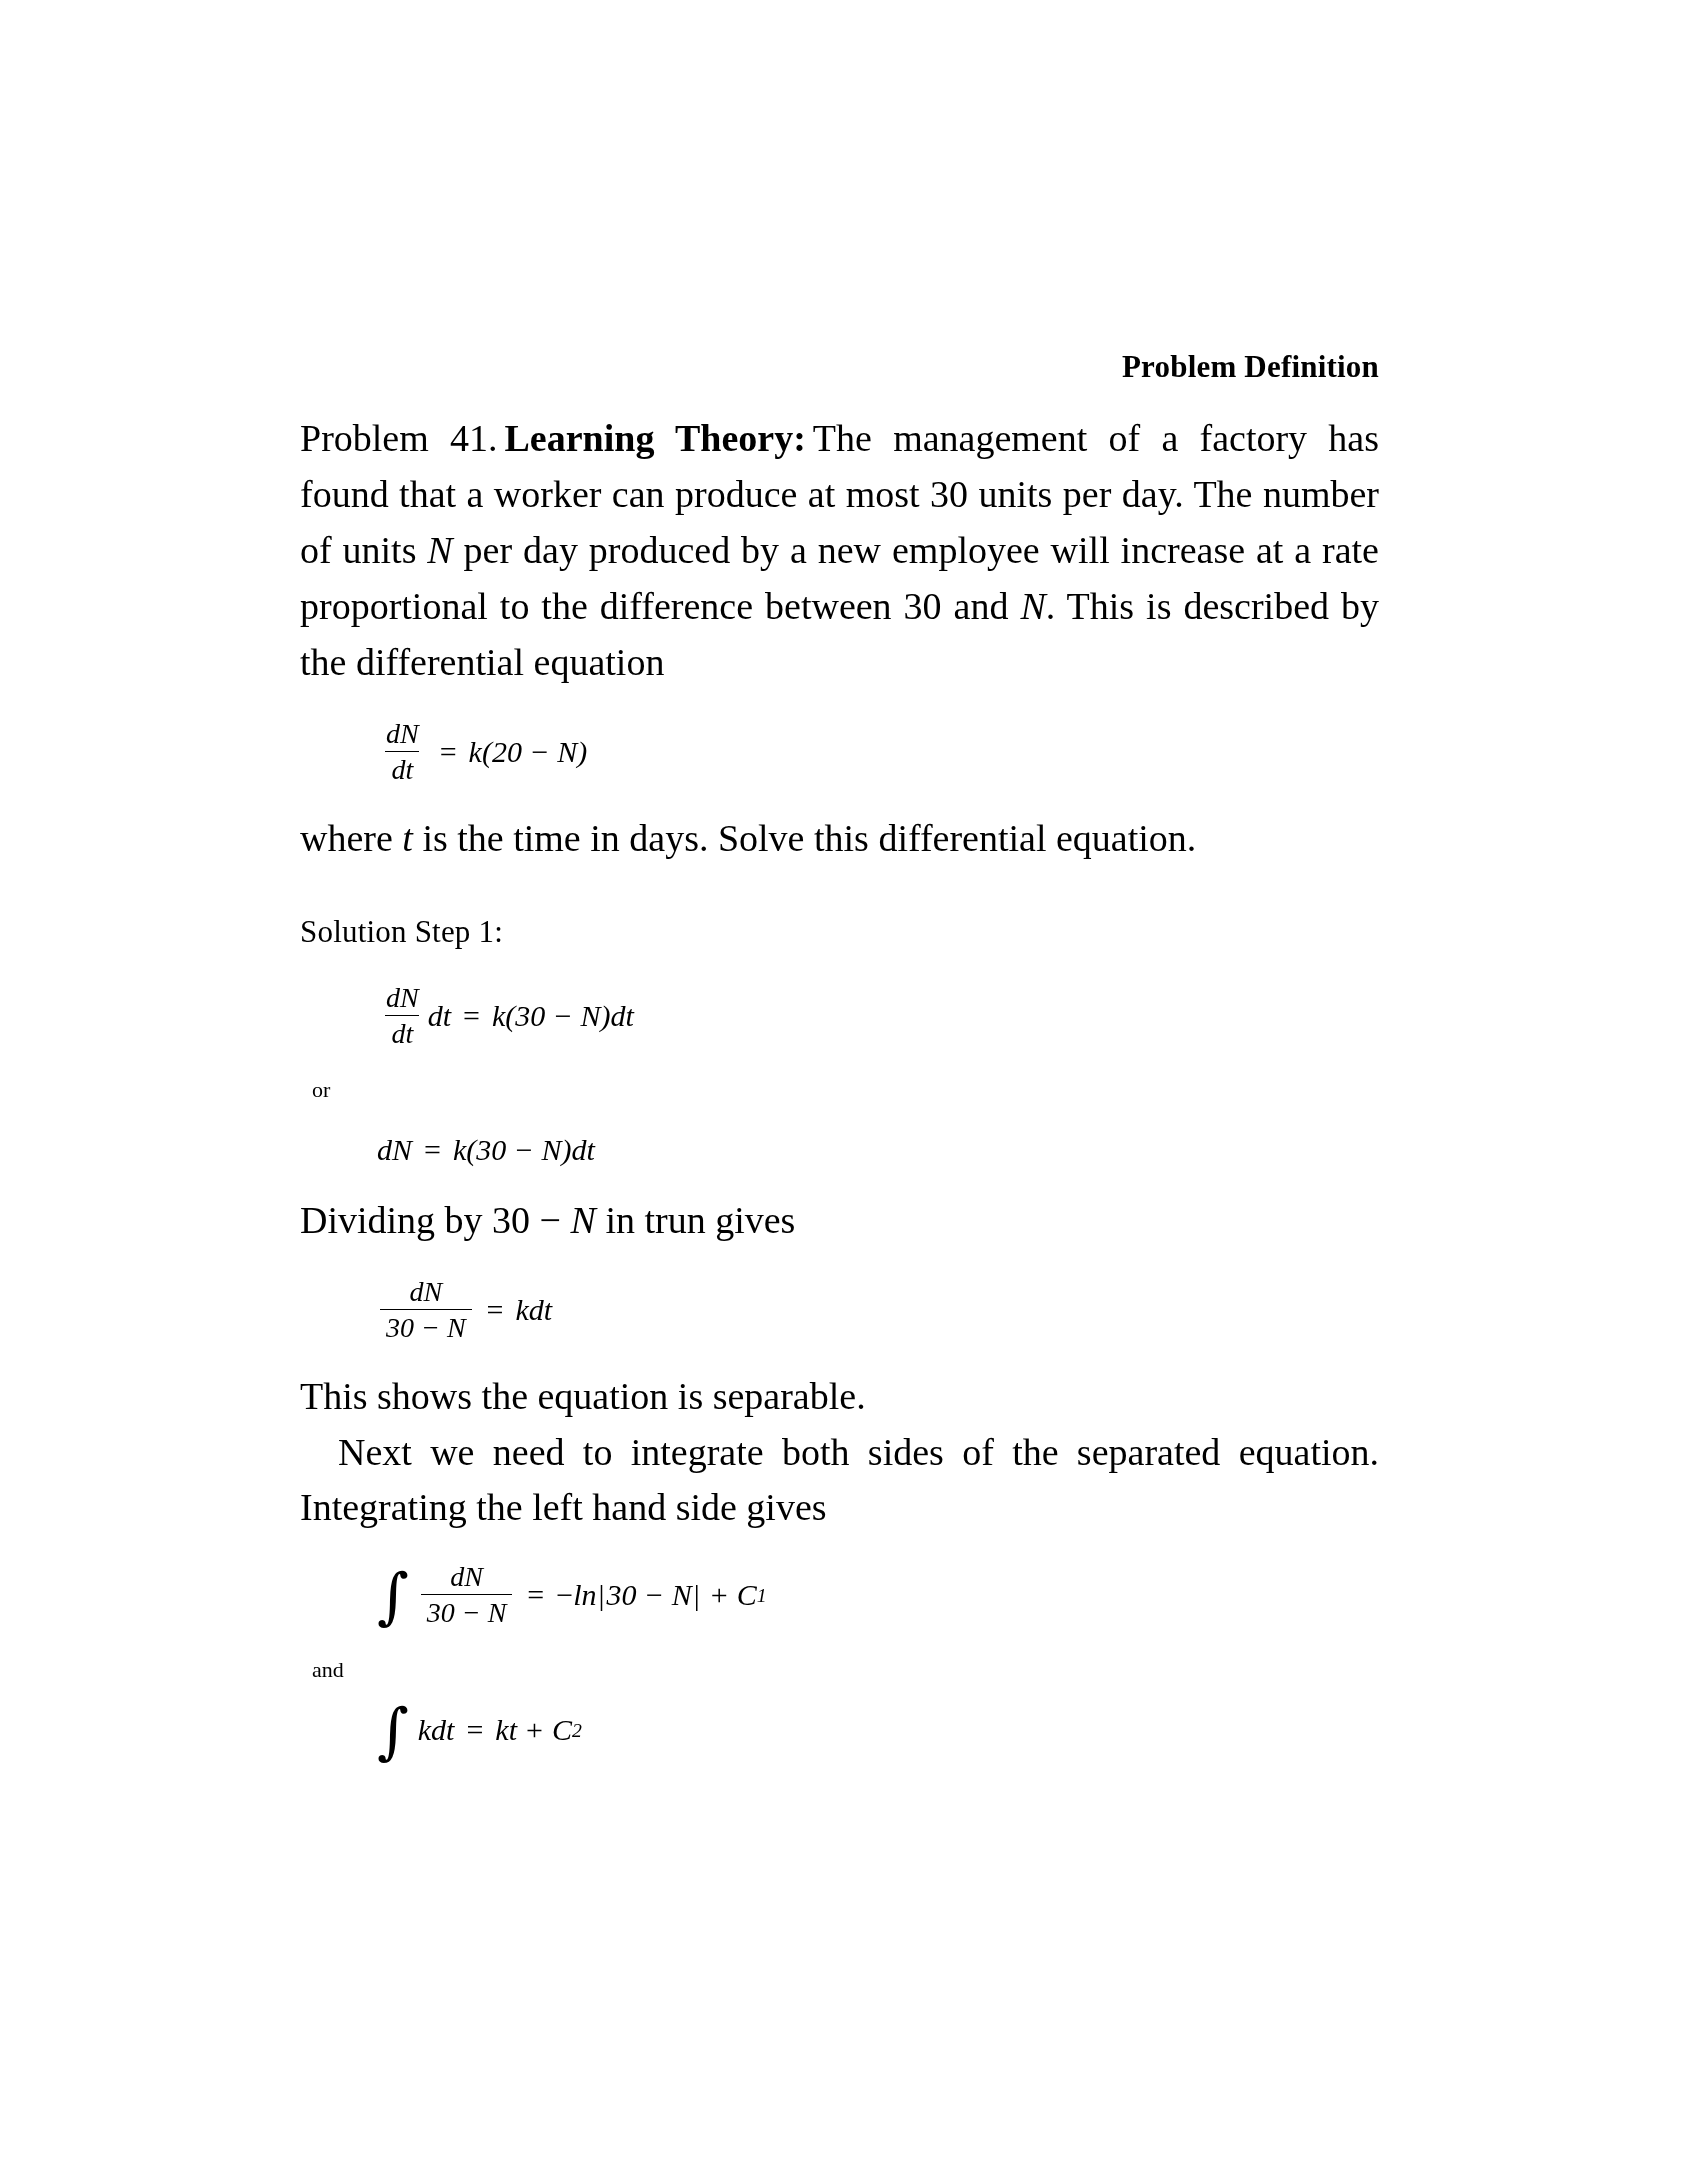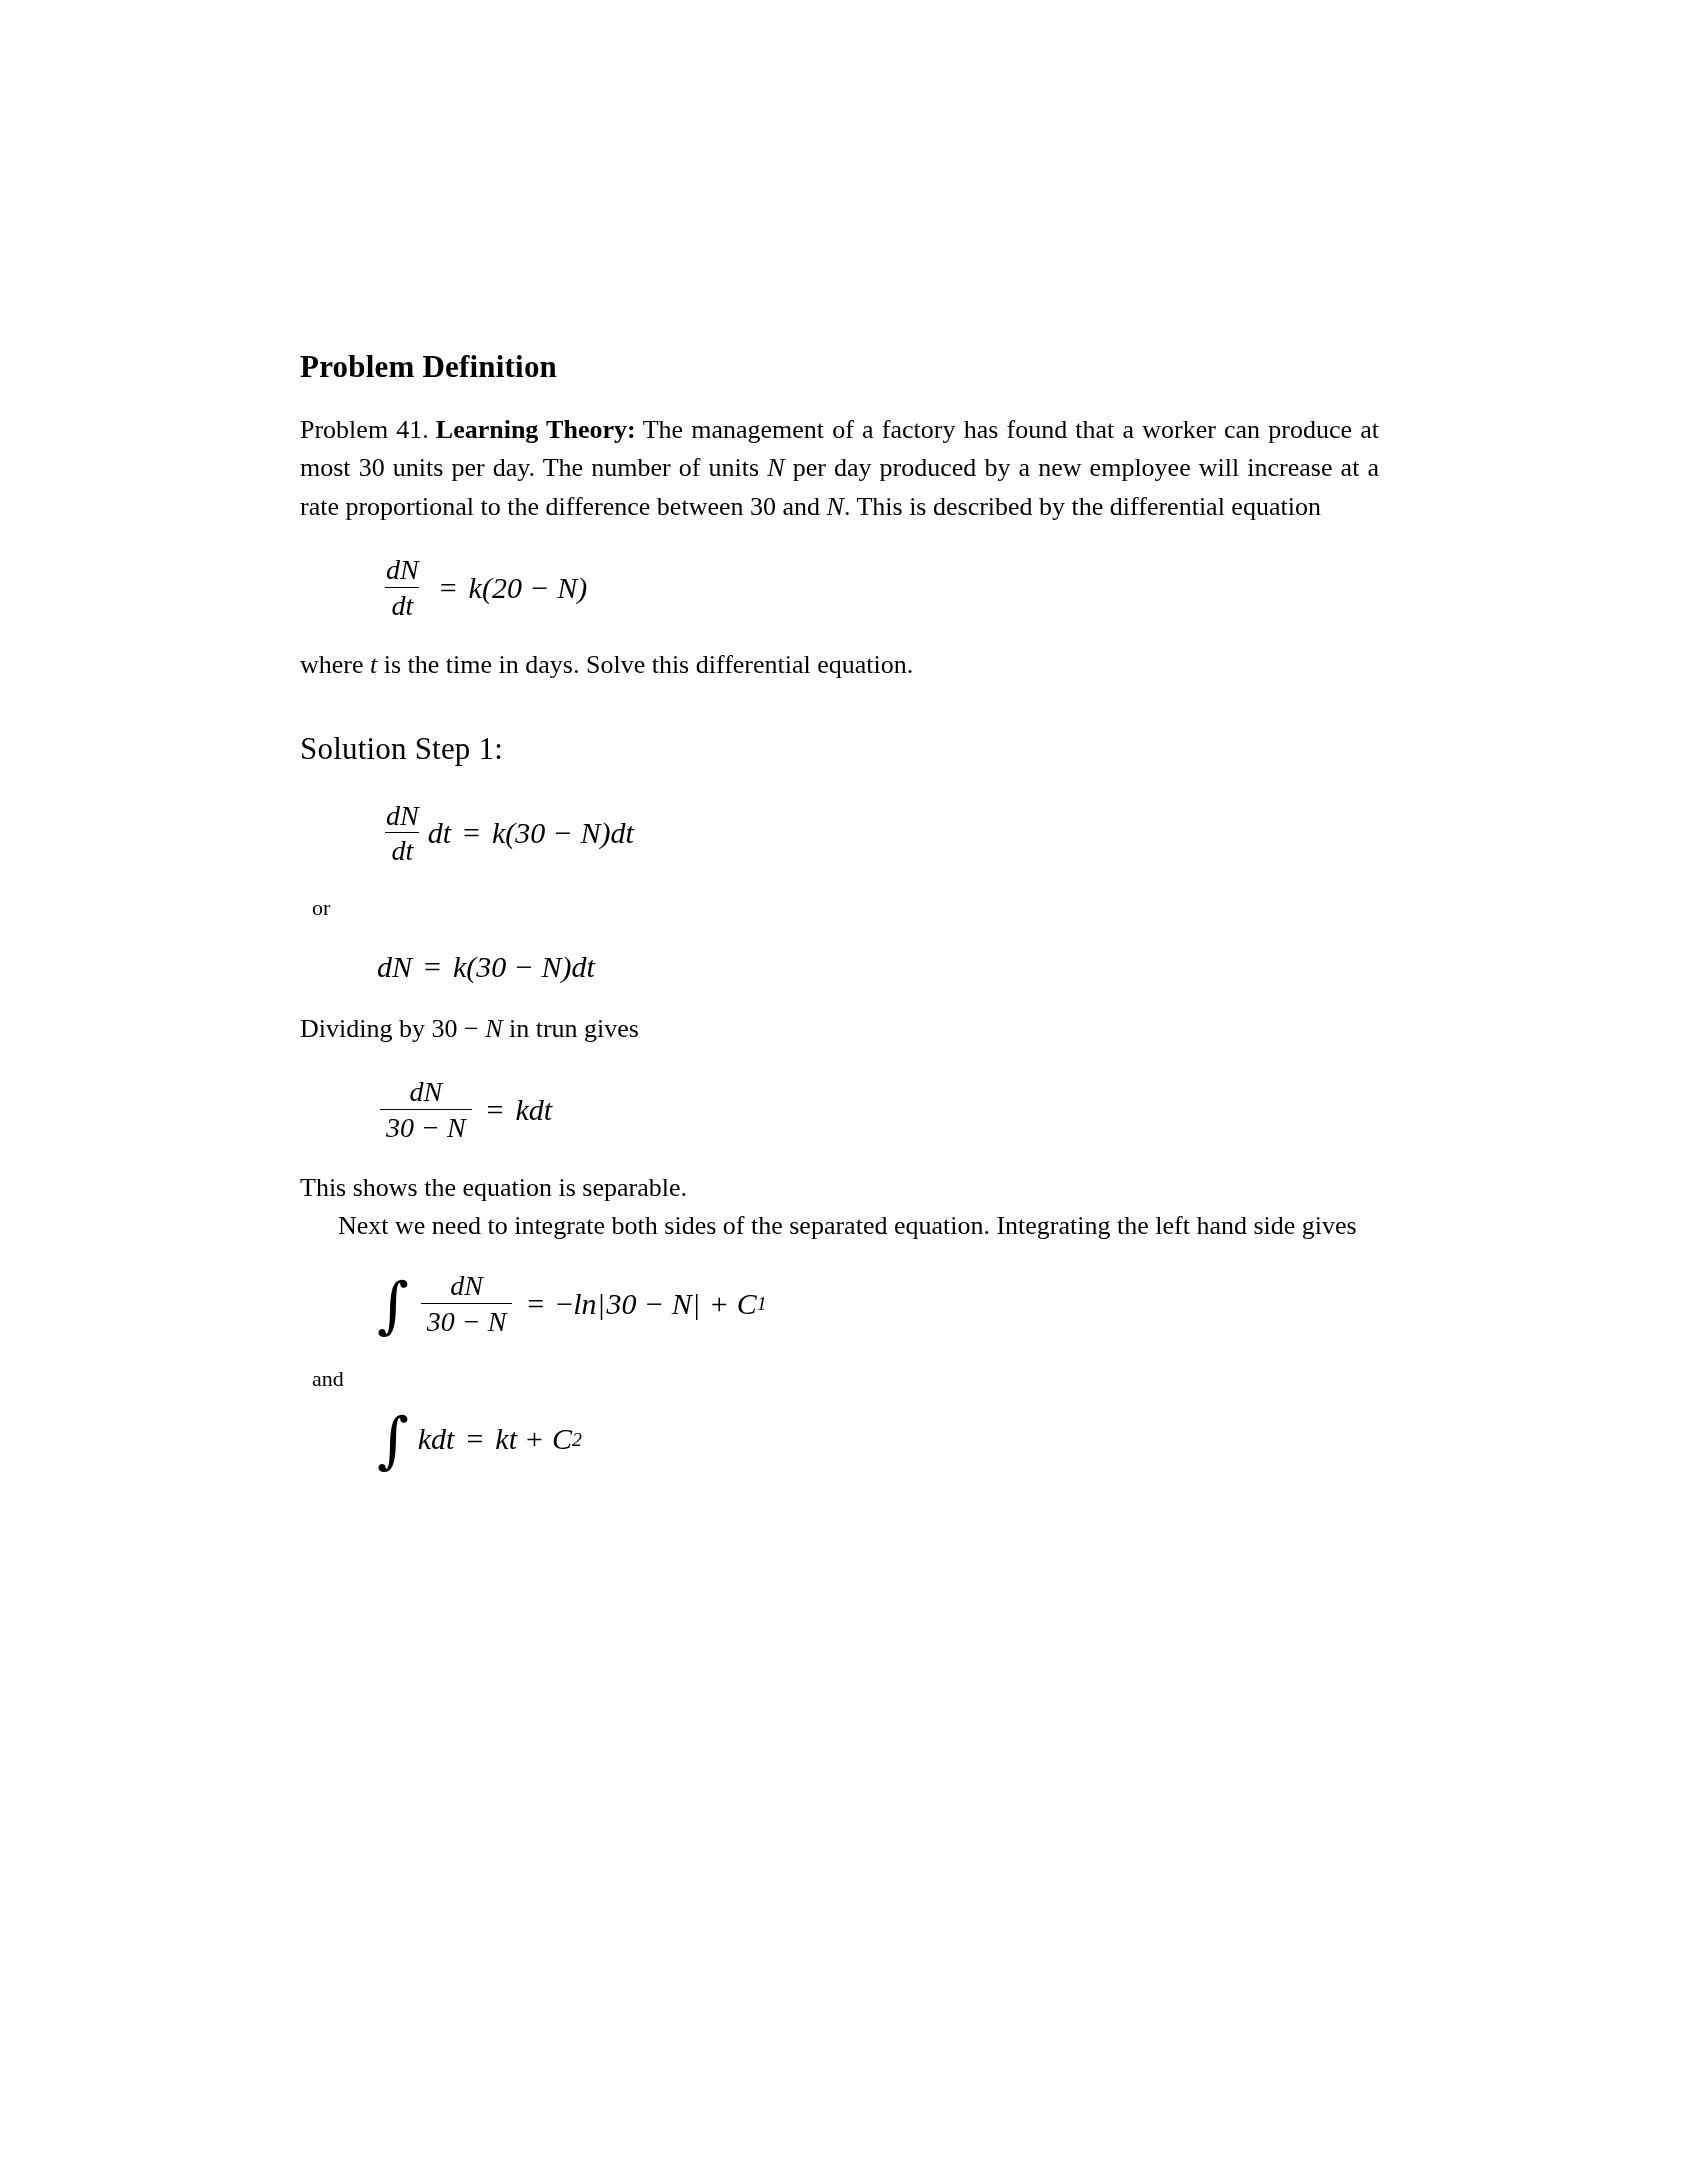--- a/index.html
+++ b/index.html
@@ -31,32 +31,33 @@
     top: 348px;
     width: 1079px;
   }
 
   h2.section-heading {
     font-size: 31px;
     font-weight: bold;
     margin: 0 0 26px 0;
     letter-spacing: 0.2px;
     line-height: 1.2;
+    text-align: right;
   }
 
   h2.step-heading {
     font-size: 31px;
     font-weight: normal;
     margin: 46px 0 30px 0;
     letter-spacing: 0.2px;
     line-height: 1.2;
   }
 
   p.body-text {
-    font-size: 26px;
+    font-size: 38px;
     line-height: 1.47;
     margin: 0;
     text-align: justify;
     text-justify: inter-word;
     hyphens: manual;
   }
 
   p.body-text.indented {
     text-indent: 38px;
   }

